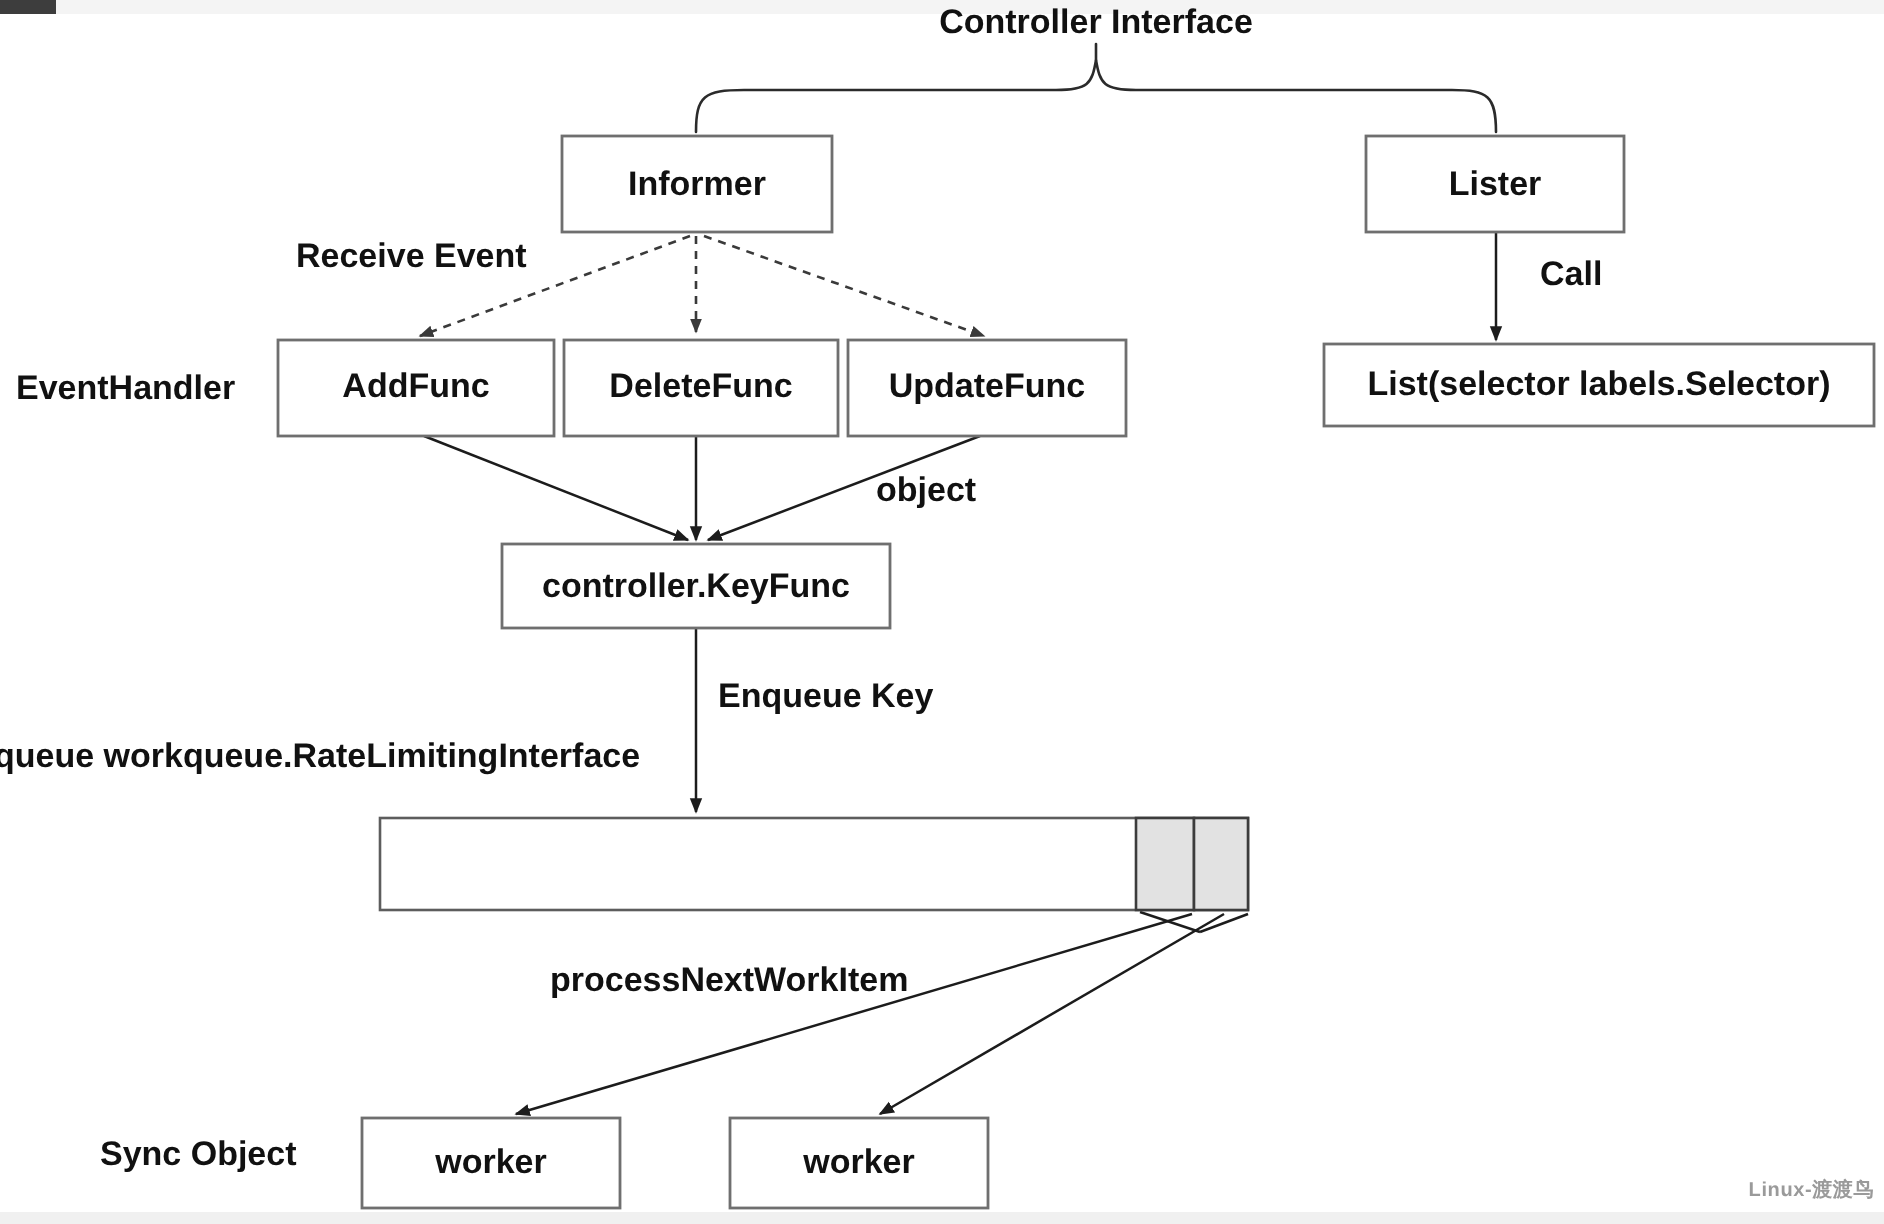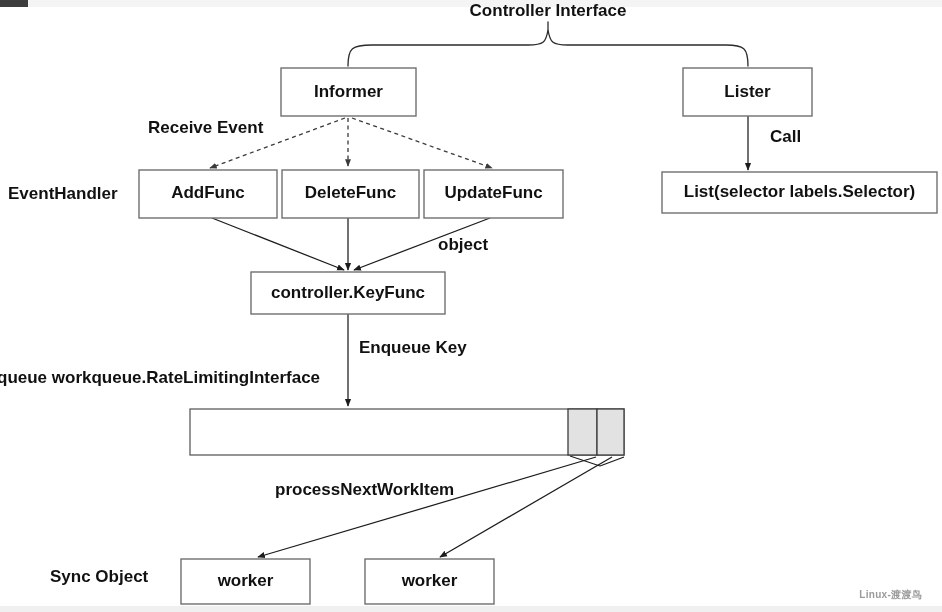--- a/index.html
+++ b/index.html
@@ -98,21 +98,21 @@
   .bottomstrip {
     position: absolute;
     left: 0;
     bottom: 0;
     width: 942px;
     height: 6px;
     background: #f0f0f0;
   }
   .watermark {
     position: absolute;
-    right: 20px;
+    right: 5px;
     bottom: 10px;
     font-size: 10px;
     color: #9a9a9a;
     letter-spacing: 0.3px;
     font-family: "Liberation Sans", sans-serif;
     white-space: nowrap;
   }
 </style>
 </head>
 <body>

